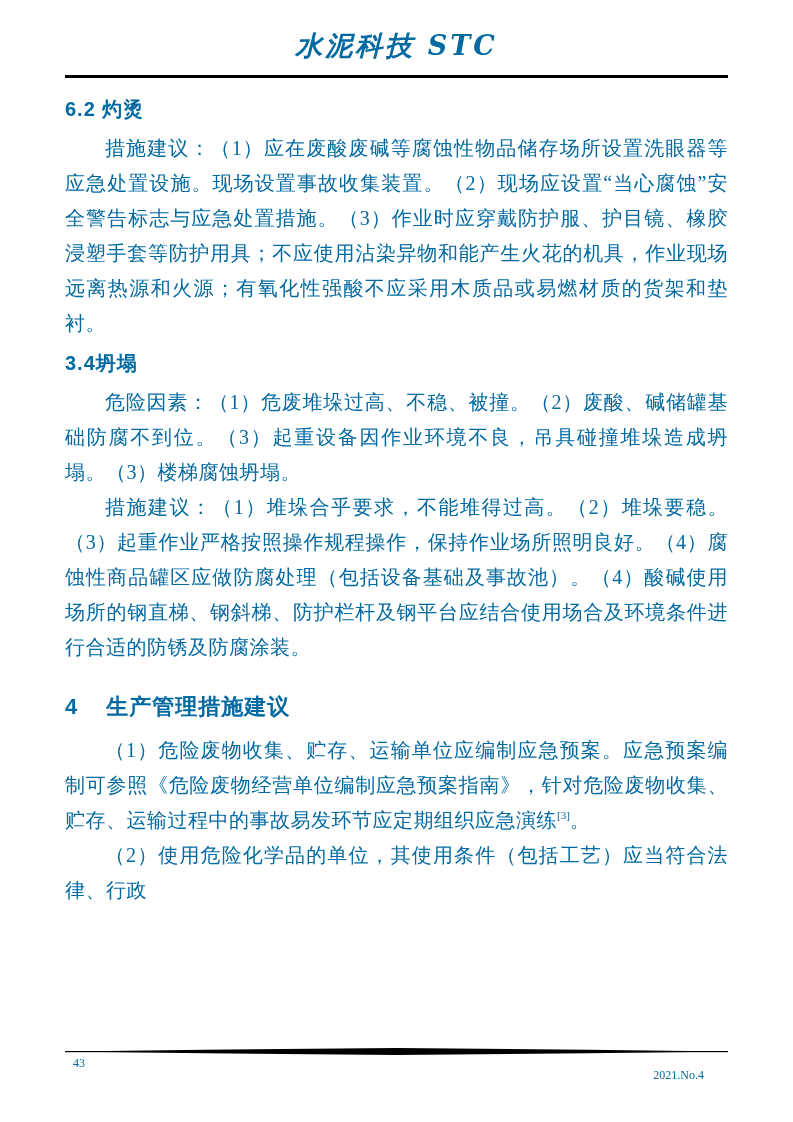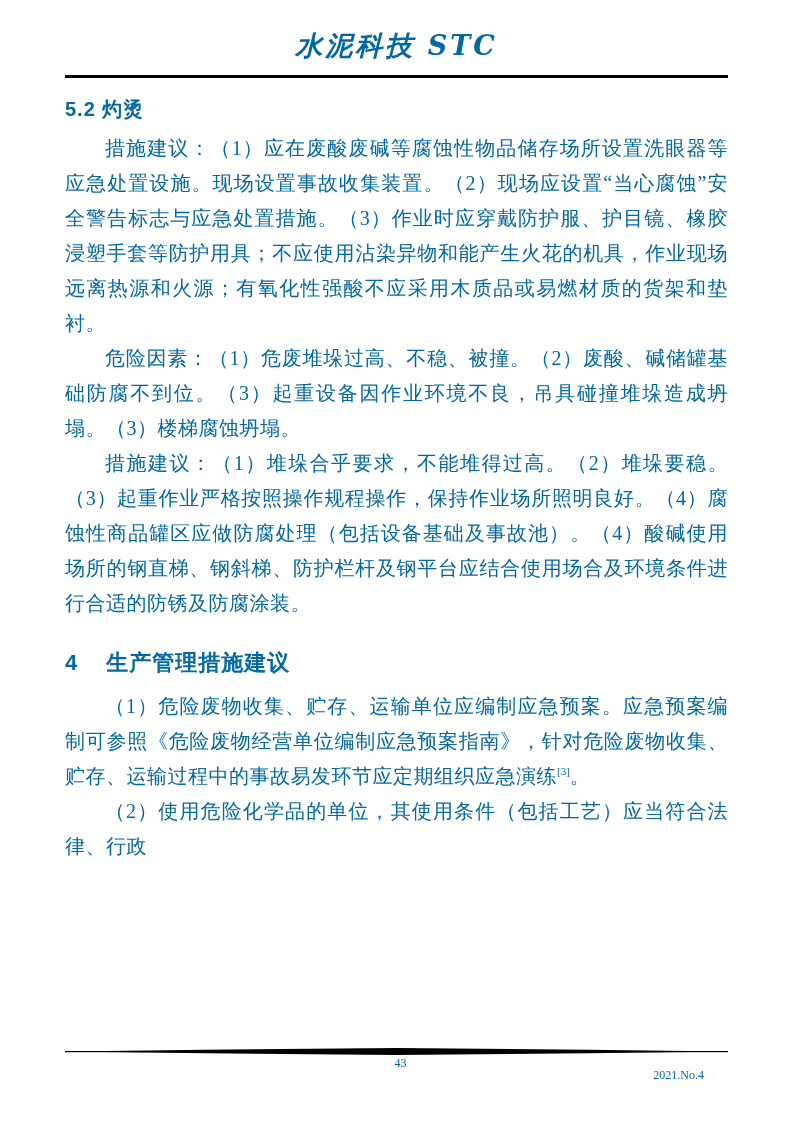--- a/index.html
+++ b/index.html
@@ -80,21 +80,20 @@
   .footer-meta {
     position: relative;
     height: 18px;
     margin-top: 1px;
     font-size: 12px;
     font-family: "Liberation Serif", "DejaVu Serif", serif;
   }
   .page-number {
     position: absolute;
     left: 8px; right: 0;
-    text-align: center;
   }
   .issue-number {
     position: absolute;
     right: 24px;
     top: 12px;
     margin-left: 32px;
   }
 </style>
 </head>
 <body>
@@ -102,25 +101,26 @@
 <div class="page">
 
   <header class="page-header">
     <div class="journal-title">水泥科技 STC</div>
     <div class="header-rule"></div>
   </header>
 
   <main class="page-body">
 
 
-    <h3 class="section-heading">5.2 灼烫</h3>
+    <h3 class="section-heading">6.2 灼烫</h3>
 
 
     <p class="body-para">措施建议：（1）应在废酸废碱等腐蚀性物品储存场所设置洗眼器等应急处置设施。现场设置事故收集装置。（2）现场应设置“当心腐蚀”安全警告标志与应急处置措施。（3）作业时应穿戴防护服、护目镜、橡胶浸塑手套等防护用具；不应使用沾染异物和能产生火花的机具，作业现场远离热源和火源；有氧化性强酸不应采用木质品或易燃材质的货架和垫衬。</p>
 
+    <h3 class="section-heading">3.4坍塌</h3>
 
     <p class="body-para">危险因素：（1）危废堆垛过高、不稳、被撞。（2）废酸、碱储罐基础防腐不到位。（3）起重设备因作业环境不良，吊具碰撞堆垛造成坍塌。（3）楼梯腐蚀坍塌。</p>
 
     <p class="body-para">措施建议：（1）堆垛合乎要求，不能堆得过高。（2）堆垛要稳。（3）起重作业严格按照操作规程操作，保持作业场所照明良好。（4）腐蚀性商品罐区应做防腐处理（包括设备基础及事故池）。（4）酸碱使用场所的钢直梯、钢斜梯、防护栏杆及钢平台应结合使用场合及环境条件进行合适的防锈及防腐涂装。</p>
 
     <h2 class="chapter-heading">
       <span class="chapter-number">4</span><span class="chapter-title">生产管理措施建议</span>
     </h2>
 
     <p class="body-para"><span>（1）危险废物收集、贮存、运输单位应编制应急预案。应急预案编制可参照《危险废物经营单位编制应急预案指南》，针对危险废物收集、贮存、运输过程中的事故易发环节应定期组织应急演练</span><sup class="ref">[3]</sup><span>。</span></p>

